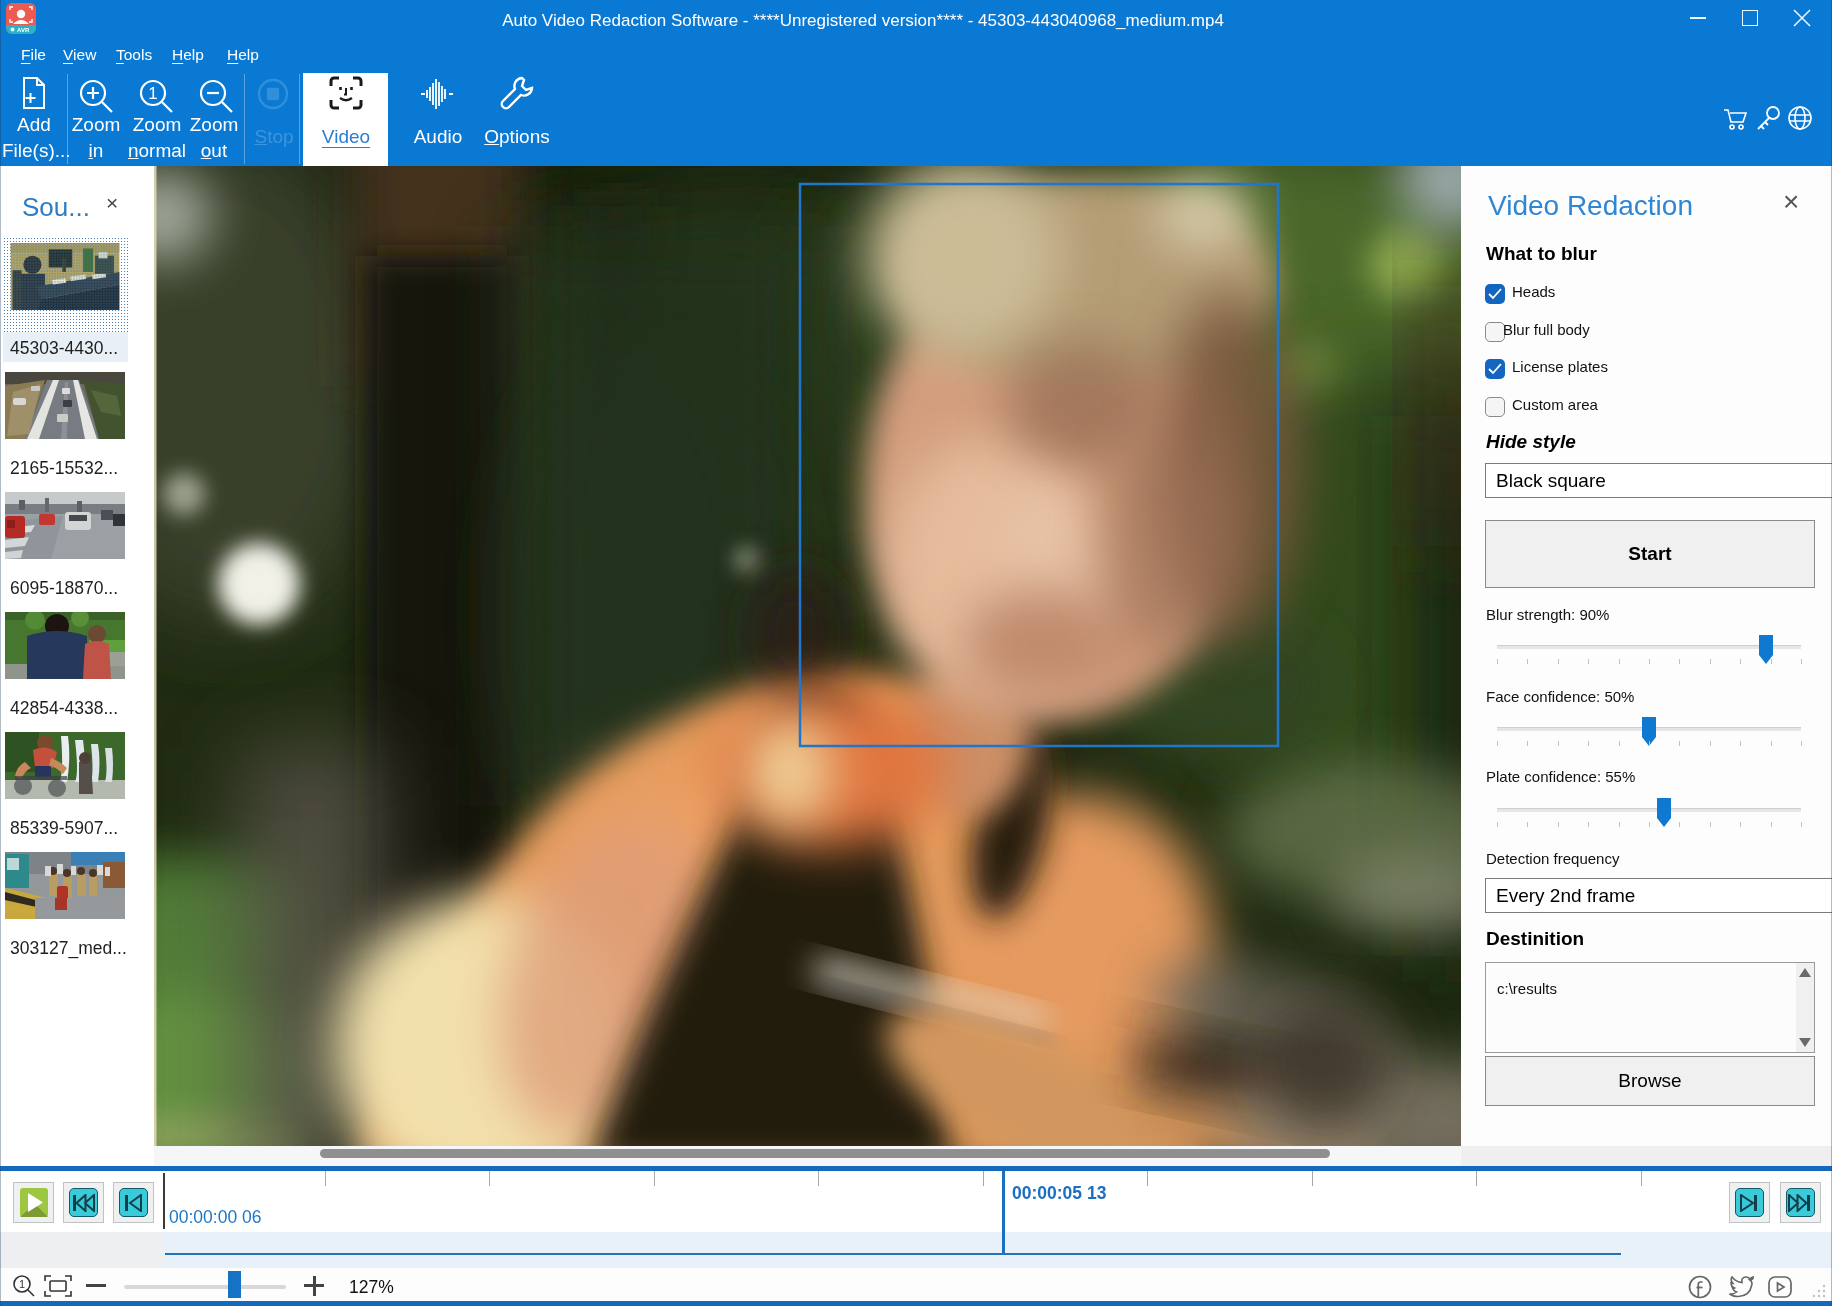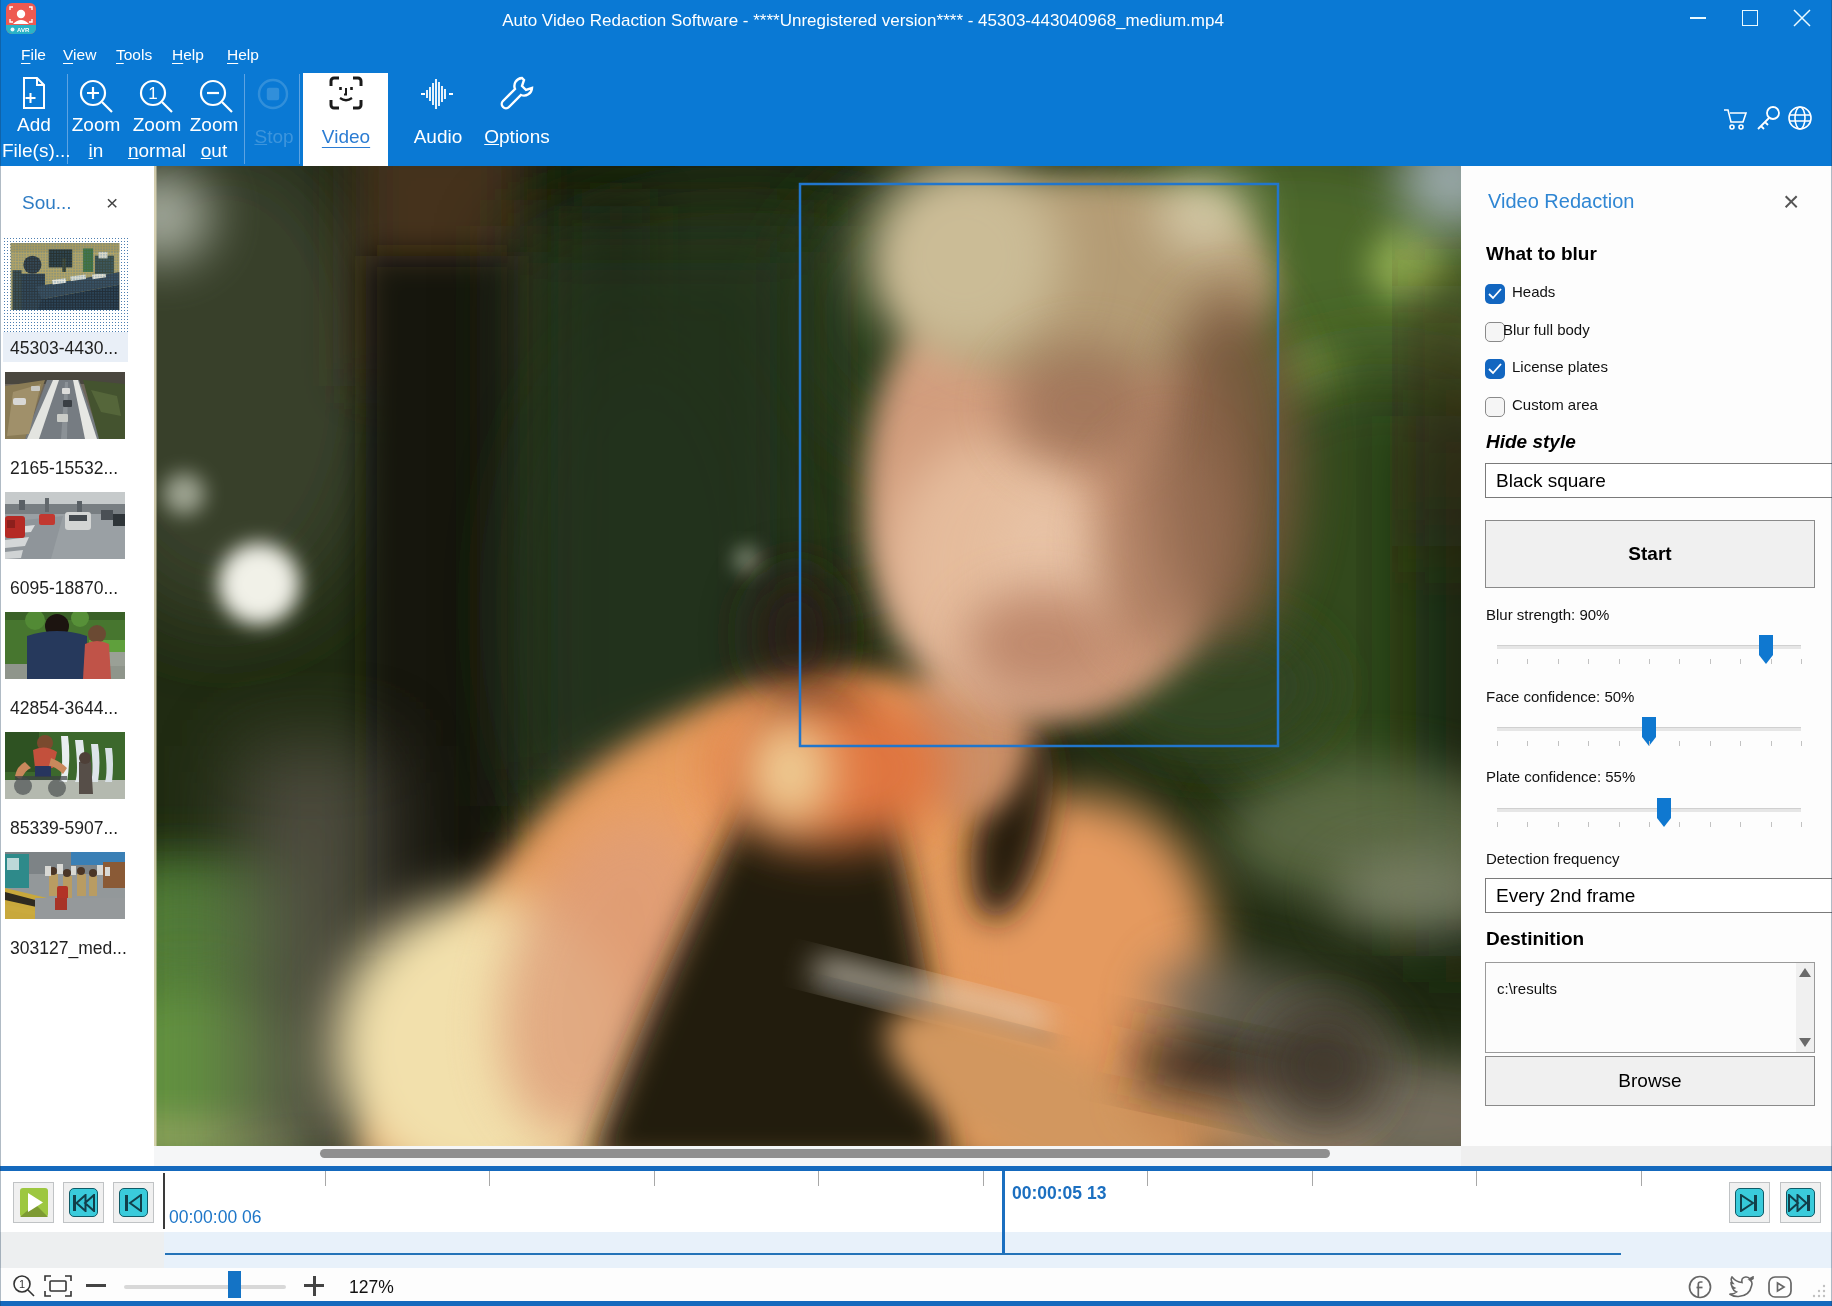--- a/index.html
+++ b/index.html
@@ -12,21 +12,21 @@
   #menubar { left:0; top:40px; width:1832px; height:32px; background:#0a79d4; color:#fff; font-size:19px; }
   .menu-item { top:4px; }
   .menu-item u { text-decoration:underline; text-underline-offset:3px; }
   #toolbar { left:0; top:72px; width:1832px; height:94px; background:#0a79d4; color:#fff; }
   .tb-label { color:#fff; font-size:19px; text-align:center; line-height:1.38; }
   #video-tile { left:303px; top:1px; width:85px; height:93px; background:#fff; }
   
   .winbtn { color:#fff; }
   
   #sidebar { left:0; top:166px; width:154px; height:1000px; background:#fff; }
-  #src-title { left:22px; top:28px; color:#2e7cc4; font-size:19px; }
+  #src-title { left:22px; top:28px; color:#2e7cc4; font-size:26px; }
   .thumb { left:5px; width:120px; height:67px; }
   .thumb-label { left:10px; width:140px; font-size:17.5px; color:#1f1f1f; white-space:nowrap; }
   
   #panel { left:1461px; top:166px; width:371px; height:1000px; background:#fdfdfd; }
   .p-bold { font-weight:bold; color:#000; font-size:19px; }
   .p-reg { color:#111; font-size:15px; }
   .cb { left:24px; width:20px; height:20px; border-radius:5px; }
   .cb-off { background:#f5f5f5; border:1px solid #8a8a8a; }
   .cb-on  { background:#1266c0; }
   .dd { left:24px; width:394px; height:35px; background:#fff; border:1px solid #7a7a7a; font-size:19px; color:#000; line-height:33px; padding-left:10px; }
@@ -235,21 +235,21 @@
     <circle cx="30" cy="8" r="10" fill="#528a35"></circle>
     <circle cx="75" cy="6" r="9" fill="#579038"></circle>
     <rect x="84" y="28" width="36" height="24" fill="#5fa03c"></rect>
     <rect x="0" y="52" width="120" height="15" fill="#8f958b"></rect>
     <rect x="96" y="40" width="24" height="14" fill="#9aa096"></rect>
     <circle cx="52" cy="14" r="12" fill="#1c1410"></circle>
     <path d="M22 24 q30 -10 60 0 l0 43 l-60 0 z" fill="#26395c"></path>
     <circle cx="92" cy="22" r="9" fill="#6b4a33"></circle>
     <path d="M80 32 q12 -6 24 0 l2 35 l-28 0 z" fill="#c05348"></path>
   </svg>
-  <div class="abs thumb-label" style="top:698px;">42854-3644...</div>
+  <div class="abs thumb-label" style="top:698px;">42854-4338...</div>
 
   <svg class="abs thumb" style="top:732px;" width="120" height="67" viewBox="0 0 120 67">
     <rect width="120" height="67" fill="#3c682c"></rect>
     <rect x="0" y="0" width="34" height="40" fill="#2e5222"></rect>
     <rect x="0" y="48" width="120" height="19" fill="#b4b9af"></rect>
     <path d="M56 4 q3 40 -2 46 l8 0 q4 -24 1 -46 z" fill="#e9eef0"></path>
     <path d="M70 8 q4 34 0 42 l8 0 q3 -22 0 -42 z" fill="#e2e9ec"></path>
     <path d="M86 12 q3 28 0 38 l7 0 q3 -20 0 -38 z" fill="#dde5e9"></path>
     <path d="M100 16 q3 24 0 34 l7 0 q2 -18 0 -34 z" fill="#d8e0e5"></path>
     <circle cx="40" cy="11" r="8" fill="#7a4a2e"></circle>
@@ -292,21 +292,21 @@
       <rect x="92" y="13" width="6" height="10"></rect>
       <rect x="100" y="15" width="5" height="9"></rect>
     </g>
     <rect x="52" y="34" width="11" height="15" rx="2" fill="#b23326"></rect>
     <rect x="30" y="46" width="90" height="21" fill="#95999b"></rect>
     <rect x="50" y="46" width="12" height="12" fill="#a83428"></rect>
   </svg>
   <div class="abs thumb-label" style="top:938px;">303127_med...</div>
 
   <div class="abs" id="panel"></div>
-  <div class="abs" style="left:1488px;top:190px;color:#2f86d3;font-size:20px;">Video Redaction</div>
+  <div class="abs" style="left:1488px;top:190px;color:#2f86d3;font-size:28px;">Video Redaction</div>
   <div class="abs" style="left:1783px;top:186px;color:#555;font-size:28px;font-weight:300;">×</div>
   <div class="abs p-bold" style="left:1486px;top:243px;">What to blur</div>
   <div class="abs cb cb-on" style="left:1485px;top:284px;"></div>
   <svg class="abs" style="left:1488px;top:288px;" width="14" height="12" viewBox="0 0 14 12" fill="none" stroke="#fff" stroke-width="1.8">
     <path d="M1 6 L5 10 L13 1"></path>
   </svg>
   <div class="abs p-reg" style="left:1512px;top:283px;">Heads</div>
   <div class="abs cb cb-off" style="left:1485px;top:322px;"></div>
   <div class="abs p-reg" style="left:1503px;top:321px;text-align:right;">Blur full body</div>
   <div class="abs cb cb-on" style="left:1485px;top:359px;"></div>

